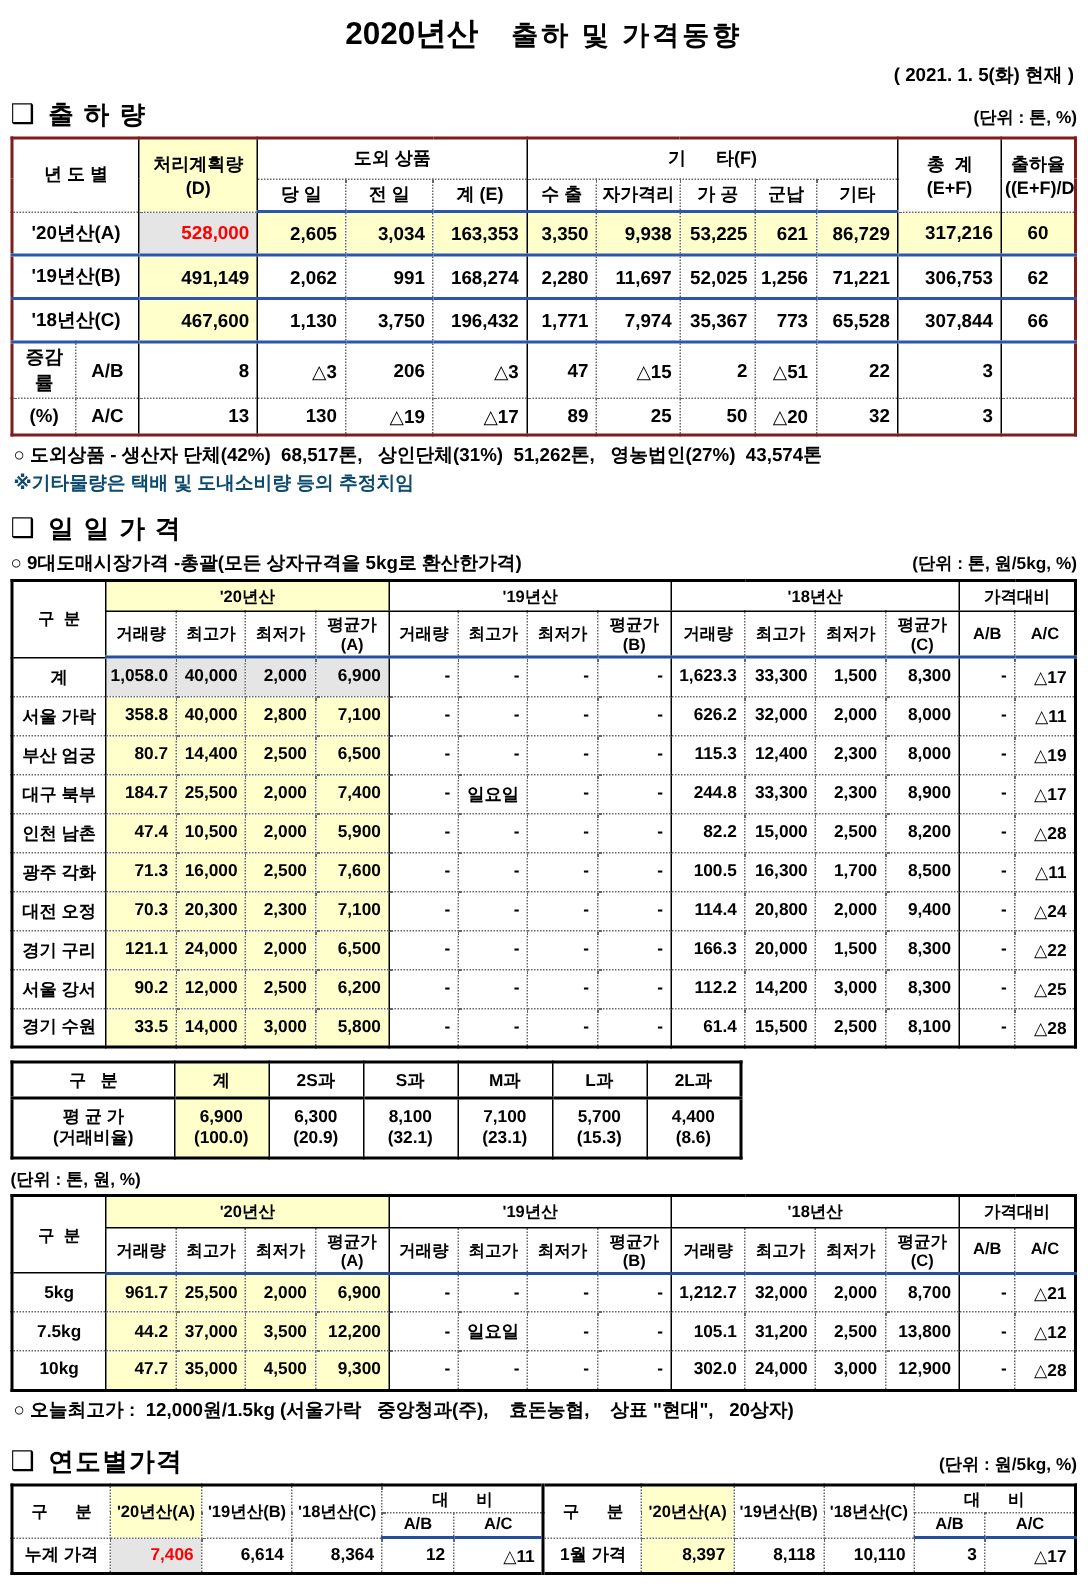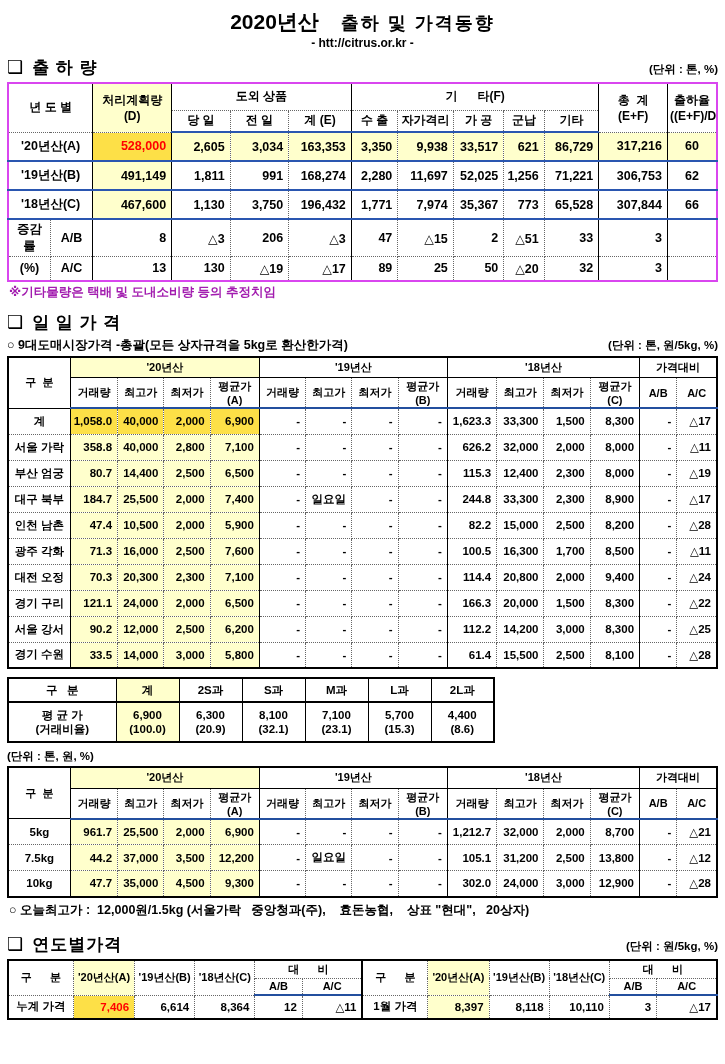--- a/index.html
+++ b/index.html
@@ -25,25 +25,25 @@
   .subline{display:flex;justify-content:space-between;align-items:baseline;margin:3px 0 2px 0;}
   .subline .lead{font-size:12.5px;}
 
   
   table{border-collapse:collapse;table-layout:fixed;width:100%;}
   th,td{overflow:hidden;white-space:pre-wrap;padding:1px 2px;}
   .num{text-align:right;padding-right:5px;}
   .ctr{text-align:center;}
   .lbl{text-align:center;}
   .y{background:#FFFFCC;}
-  .b{background:#fde047;}
+  .b{background:#e5e5e5;}
   .red{color:#FF0000;}
 
   
-  .t1{border:2px solid #d946ef;}
+  .t1{border:2px solid #7f1d1d;}
   .t1 th{font-size:12px;border:1px dotted #666;text-align:center;}
   .t1 td{font-size:12.5px;border-left:1px dotted #666;border-right:1px dotted #666;}
   .t1 .sl{border-left:1.5px solid #000;}
   .t1 tr.hdr1{height:27px;}
   .t1 tr.hdr2{height:22px;}
   .t1 tr.hdr2 th{border-bottom:2px solid #2a56b0;}
   .t1 tr.yrow{height:29px;}
   .t1 tr.yrow td{border-bottom:2px solid #2a56b0;}
   .t1 tr.grow{height:24px;}
   .t1 tr.grow td{border-bottom:1px dotted #666;}
@@ -70,34 +70,34 @@
   .t4 th{font-size:11px;border:1px dotted #666;text-align:center;}
   .t4 td{font-size:11.5px;border:1px dotted #666;}
   .t4 tr.hdr1{height:17px;}
   .t4 tr.hdr2{height:17px;}
   .t4 tr.hdr2 th{border-bottom:2px solid #234f9e;}
   .t4 .half{border-left:2px solid #000;}
   .t4 tr.drow{height:24px;}
 
   
   .note{font-size:12.5px;margin:4px 0 0 2px;}
-  .warn{font-size:12.5px;color:#a21caf;margin:2px 0 0 2px;}.gap8{height:8px;}
+  .warn{font-size:12.5px;color:#0c4a6e;margin:2px 0 0 2px;}.gap8{height:8px;}
 </style>
 </head>
 <body>
 
 <div class="page">
 
   <div class="doc-head">
     <div class="title-line">
       <span class="title-year pre">2020년산</span>
       <span class="title-sub pre">출하 및 가격동향</span>
     </div>
-    <div class="title-url pre">- htt://citrus.or.kr -</div>
   </div>
+  <div class="date-line pre">( 2021. 1. 5(화) 현재 )</div>
 
   <div class="sec-row">
     <div class="sec-title">
       <span class="sq">❑</span>
       <span class="pre">출 하 량</span>
     </div>
     <span class="unit pre">(단위 : 톤, %)</span>
   </div>
 
   <table class="t1">
@@ -139,30 +139,30 @@
           <th>기타</th>
     </tr>
     <tr class="yrow">
       <td colspan="2" class="lbl">'20년산(A)</td>
       <td class="b red num sl">528,000</td>
       <td class="y num sl">2,605</td>
           <td class="y num">3,034</td>
           <td class="y num">163,353</td>
       <td class="y num sl">3,350</td>
           <td class="y num">9,938</td>
-          <td class="y num">33,517</td>
+          <td class="y num">53,225</td>
           <td class="y num">621</td>
           <td class="y num">86,729</td>
       <td class="y num sl">317,216</td>
           <td class="y ctr sl">60</td>
     </tr>
     <tr class="yrow">
       <td colspan="2" class="lbl">'19년산(B)</td>
       <td class="y num sl">491,149</td>
-      <td class="num sl">1,811</td>
+      <td class="num sl">2,062</td>
           <td class="num">991</td>
           <td class="num">168,274</td>
       <td class="num sl">2,280</td>
           <td class="num">11,697</td>
           <td class="num">52,025</td>
           <td class="num">1,256</td>
           <td class="num">71,221</td>
       <td class="num sl">306,753</td>
           <td class="ctr sl">62</td>
     </tr>
@@ -184,21 +184,21 @@
       <td class="lbl">증감률</td>
           <td class="lbl">A/B</td>
       <td class="num sl">8</td>
       <td class="num sl">△3</td>
           <td class="num">206</td>
           <td class="num">△3</td>
       <td class="num sl">47</td>
           <td class="num">△15</td>
           <td class="num">2</td>
           <td class="num">△51</td>
-          <td class="num">33</td>
+          <td class="num">22</td>
       <td class="num sl">3</td>
           <td class="ctr sl"></td>
     </tr>
     <tr class="grow grow2">
       <td class="lbl">(%)</td>
           <td class="lbl">A/C</td>
       <td class="num sl">13</td>
       <td class="num sl">130</td>
           <td class="num">△19</td>
           <td class="num">△17</td>
@@ -206,20 +206,21 @@
           <td class="num">25</td>
           <td class="num">50</td>
           <td class="num">△20</td>
           <td class="num">32</td>
       <td class="num sl">3</td>
           <td class="ctr sl"></td>
     </tr>
   </tbody>
     </table>
 
+  <div class="note pre">○ 도외상품 - 생산자 단체(42%)  68,517톤,   상인단체(31%)  51,262톤,   영농법인(27%)  43,574톤</div>
   <div class="warn pre">※기타물량은 택배 및 도내소비량 등의 추정치임</div>
 
   <div class="sec-row" style="margin-top:10px;">
     <div class="sec-title">
       <span class="sq">❑</span>
       <span class="pre">일 일 가 격</span>
     </div>
   </div>
   <div class="subline">
     <span class="lead pre">○ 9대도매시장가격 -총괄(모든 상자규격을 5kg로 환산한가격)</span>

